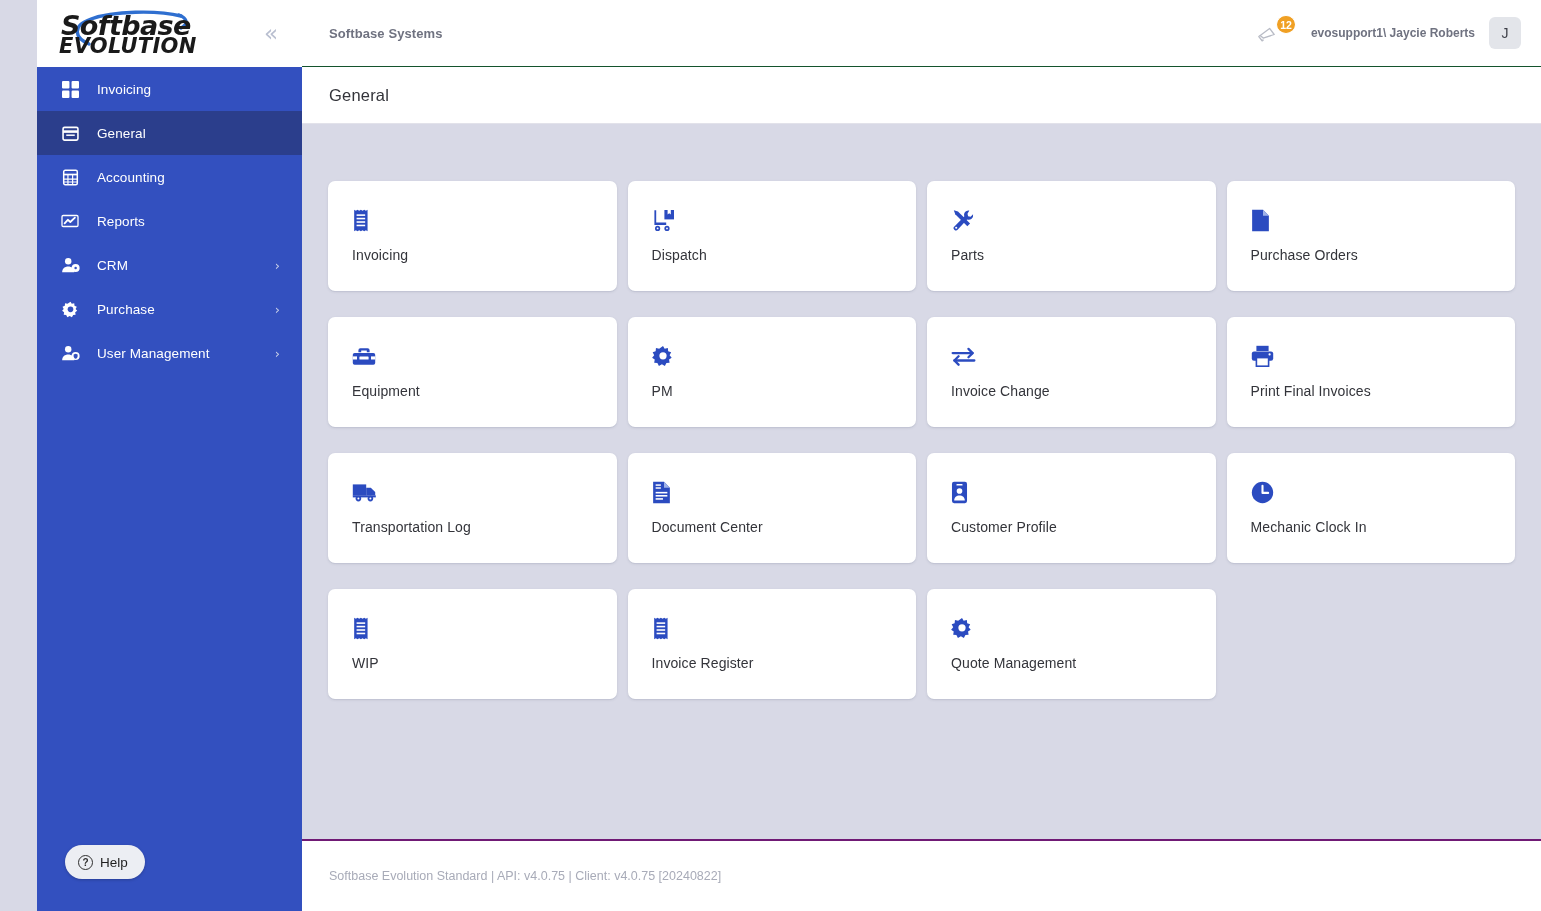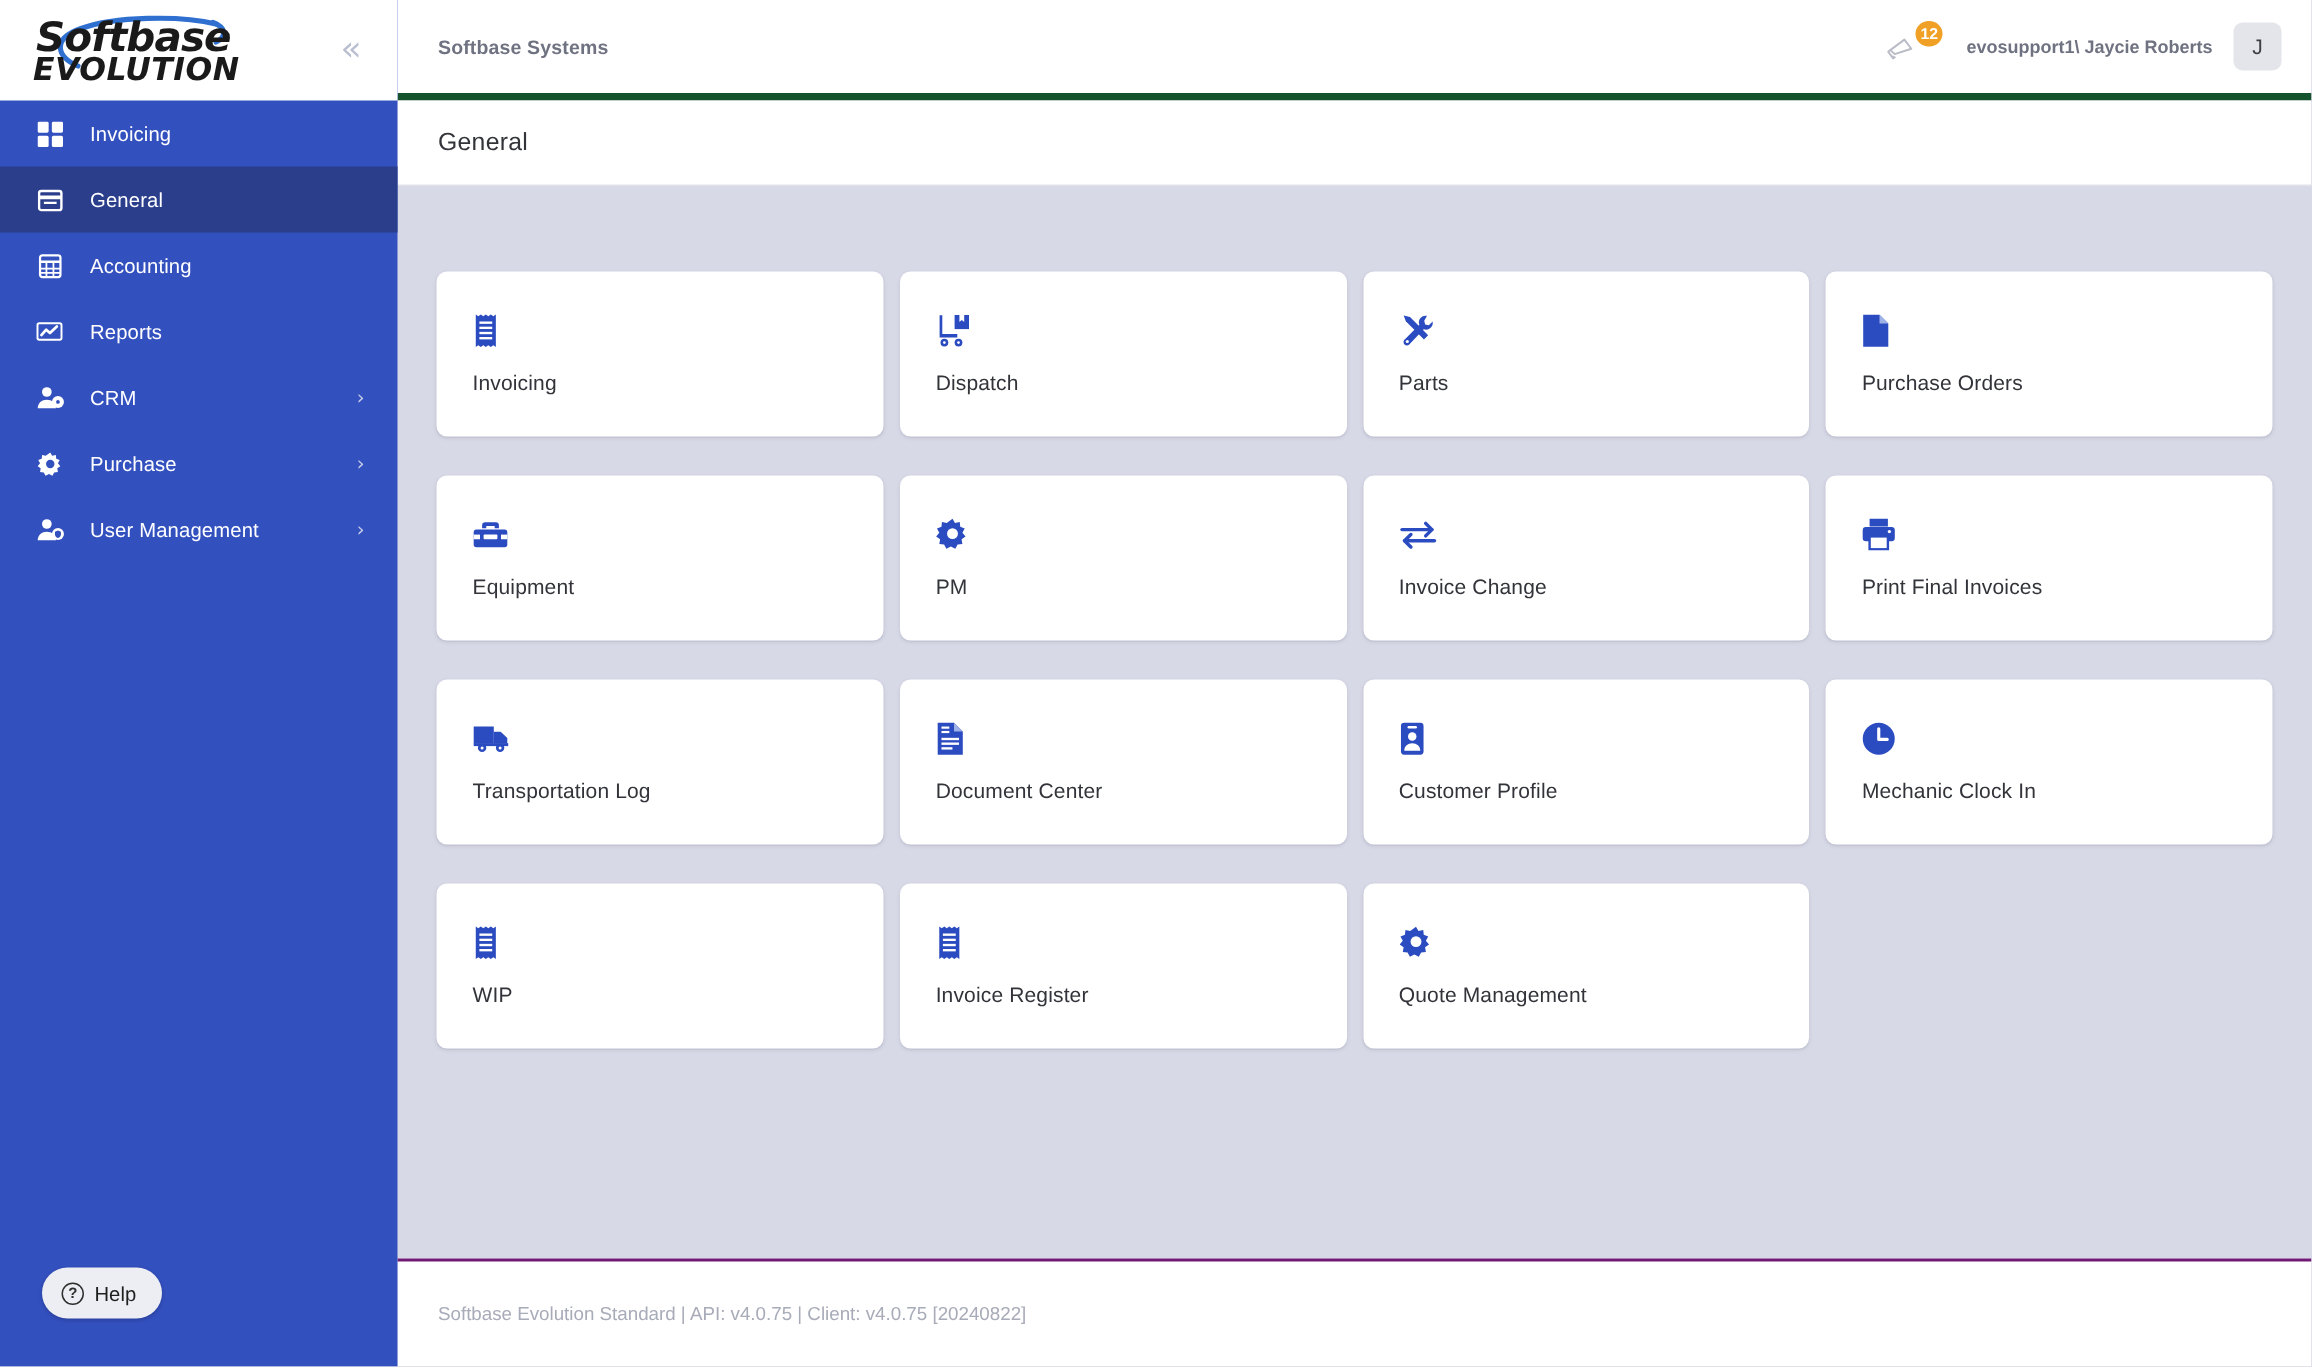--- a/index.html
+++ b/index.html
@@ -11,20 +11,21 @@
   }
   .app { display: flex; width: 1541px; height: 911px; }
 
   
   .sidebar {
     width: 265px; height: 911px;
     background: #3350bf;
     display: flex; flex-direction: column;
     flex: 0 0 265px;
     position: relative;
+    margin-left: 37px;
   }
   .logo-bar {
     height: 67px; background: #ffffff;
     display: flex; align-items: center; justify-content: space-between;
     padding: 0 16px 0 22px;
     flex: 0 0 67px;
   }
   .logo-block { position: relative; line-height: 1; padding-top: 2px; }
   .logo-swoosh { position: absolute; left: 2px; top: -2px; width: 152px; height: 46px; pointer-events: none; }
   .logo-top {
@@ -84,21 +85,21 @@
   }
   .help-lbl { font-size: 13.5px; color: #1f1f1f; }
 
   
   .main { flex: 1 1 auto; height: 911px; display: flex; flex-direction: column; background: #d8d9e6; }
 
   .topbar {
     height: 67px; flex: 0 0 67px; background: #ffffff;
     display: flex; align-items: center; justify-content: space-between;
     padding: 0 20px 0 27px;
-    border-bottom: 5px solid #14532d;
+    border-bottom: 1px solid #14532d;
   }
   .brand-text { font-size: 13px; color: #6f7280; font-weight: 600; letter-spacing: .1px; }
   .topbar-right { display: flex; align-items: center; gap: 0; }
   .notif { position: relative; width: 40px; height: 34px; display: flex; align-items: center; justify-content: flex-start; cursor: pointer; text-decoration: underline; }
   .notif-badge {
     position: absolute; right: 1px; top: -1px;
     min-width: 19px; height: 19px; border-radius: 50%;
     background: #f0a024; color: #ffffff;
     font-size: 10.5px; font-weight: 700;
     display: flex; align-items: center; justify-content: center;

